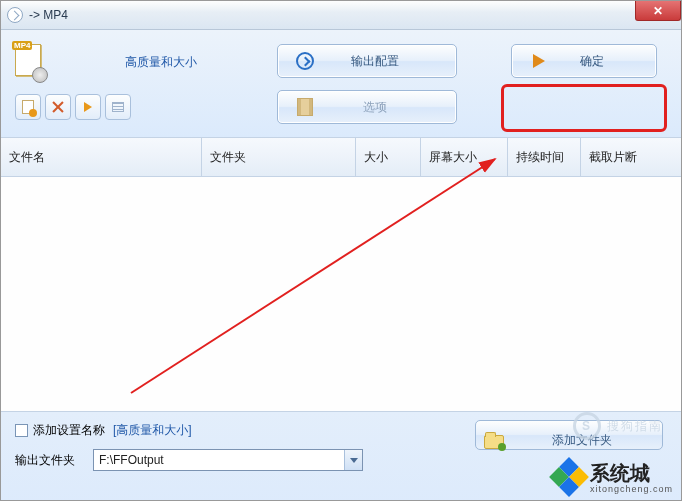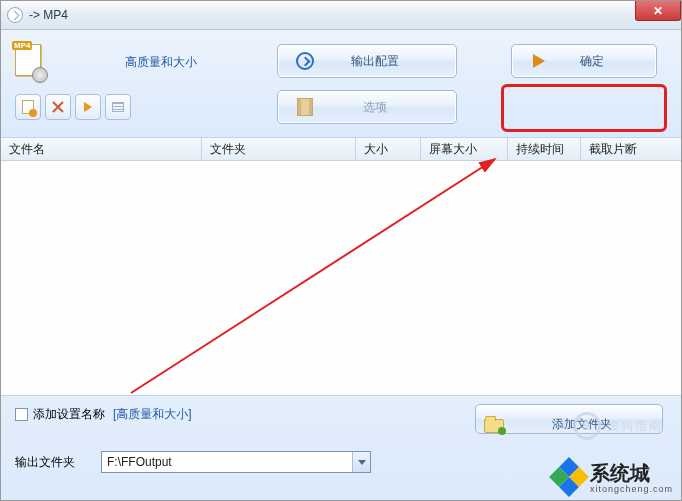--- a/index.html
+++ b/index.html
@@ -47,34 +47,34 @@
   .ic-plus:after{top:7px;left:0;height:4px;width:18px;}
   .ic-sm-doc{width:12px;height:14px;background:#fff;border:1px solid #c7aa6b;position:relative}
   .ic-sm-doc:after{content:"";position:absolute;right:-4px;bottom:-4px;width:8px;height:8px;border-radius:50%;background:#e8981a;}
   .ic-sm-x{width:12px;height:12px;position:relative}
   .ic-sm-x:before,.ic-sm-x:after{content:"";position:absolute;left:5px;top:-1px;width:2px;height:14px;background:#d25b2a;}
   .ic-sm-x:before{transform:rotate(45deg)}.ic-sm-x:after{transform:rotate(-45deg)}
   .ic-sm-play{width:0;height:0;border-left:8px solid #e8981a;border-top:5px solid transparent;border-bottom:5px solid transparent}
   .ic-sm-dots{width:12px;height:10px;border:1px solid #9fb3cc;background:repeating-linear-gradient(#9fb3cc 0 1px,transparent 1px 3px)}
 
   
-  .tablehdr { height:24px; background:linear-gradient(#f6f9fd,#e4edf7); border-top:1px solid #c4d3e5; border-bottom:1px solid #c4d3e5; display:flex; }
+  .tablehdr { height:40px; background:linear-gradient(#f6f9fd,#e4edf7); border-top:1px solid #c4d3e5; border-bottom:1px solid #c4d3e5; display:flex; }
   .th { border-right:1px solid #c4d3e5; padding:4px 8px; color:#222; display:flex; align-items:center; overflow:hidden; white-space:nowrap; }
   .tablebody { height:234px; background:#fefefe; }
 
   
   .bottompanel { background:linear-gradient(#e3eefb,#dceafc); border-top:1px solid #c4d3e5; padding:10px 14px 6px 14px; height:106px; position:relative;}
   .chkrow{display:flex;align-items:center;gap:5px;}
   .chkbox{width:13px;height:13px;border:1px solid #7a95b6;background:#fff;}
   .settings-name{color:#2058a8;margin-left:3px;}
   .btn-addfolder{position:absolute; right:18px; top:8px; width:188px; height:30px; border:1px solid #9fb9d8; border-radius:5px; background:linear-gradient(#fdfefe,#e7f0fb 48%,#d8e7fa 52%,#e7f0fb); display:flex; align-items:flex-end; padding:0 8px; color:#34577f;}
   .btn-addfolder .fold{width:20px;height:14px;background:#f5dd87;border:1px solid #caa93e;border-radius:2px;margin-right:6px;position:relative}
   .btn-addfolder .fold:before{content:"";position:absolute;top:-4px;left:0;width:9px;height:4px;background:#f5dd87;border:1px solid #caa93e;border-bottom:none;border-radius:2px 2px 0 0;}
   .btn-addfolder .plus{position:absolute;right:-3px;bottom:-3px;width:8px;height:8px;background:#5aa02c;border-radius:50%;}
-  .outrow{display:flex;align-items:center;margin-top:28px;gap:26px;}
+  .outrow{display:flex;align-items:center;margin-top:10px;gap:18px;}
   .combo{width:270px;height:22px;border:1px solid #7b93b2;background:#fff;display:flex;align-items:center;}
   .combo .ctext{flex:1;padding:0 5px;color:#222;}
   .combo .carrow{width:18px;height:100%;background:linear-gradient(#eef4fb,#cfe0f5);border-left:1px solid #a9c0dc;display:flex;align-items:center;justify-content:center;}
   .carrow:after{content:"";width:0;height:0;border-left:4px solid transparent;border-right:4px solid transparent;border-top:5px solid #4a6a92;}
 
   svg.arrow{position:absolute;left:0;top:0;pointer-events:none;}
 
   
   .wm1{position:absolute;right:18px;bottom:60px;color:#c8d6e4;font-size:18px;letter-spacing:2px;display:flex;align-items:center;gap:6px;opacity:.8}
   .wm1 .circ{width:28px;height:28px;border:3px solid #c8d6e4;border-radius:50%;display:flex;align-items:center;justify-content:center;font-weight:bold;}

